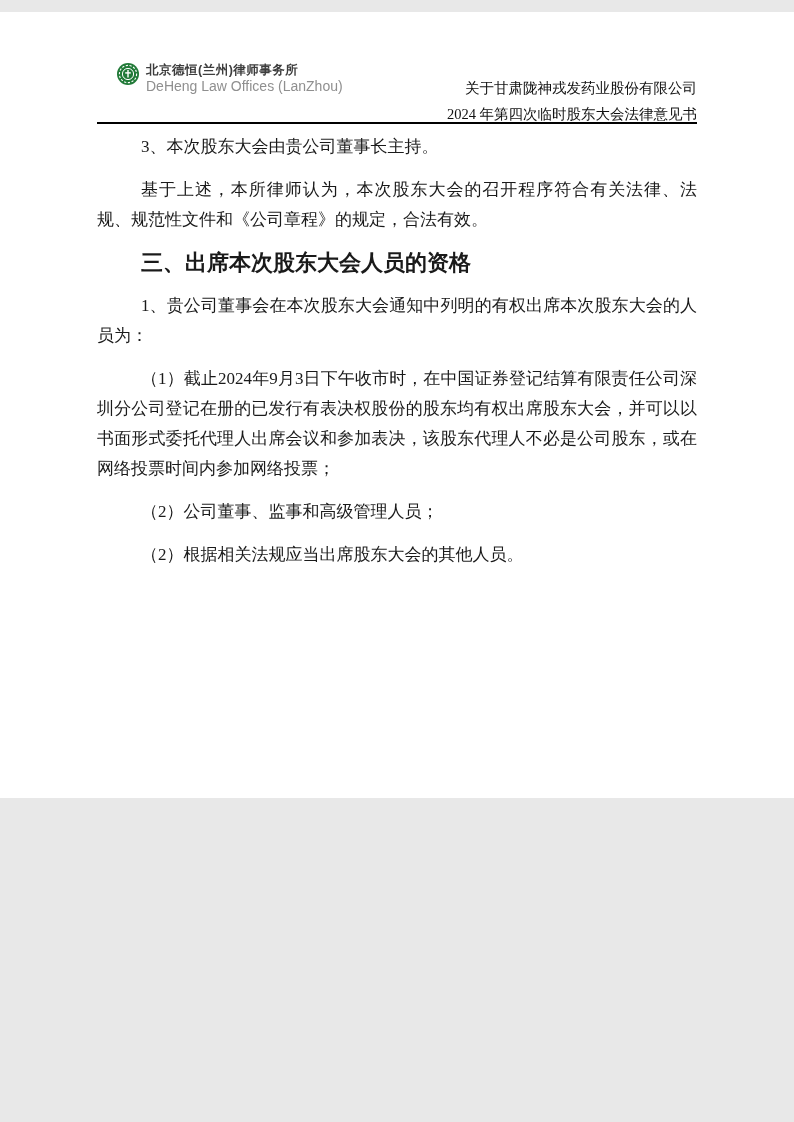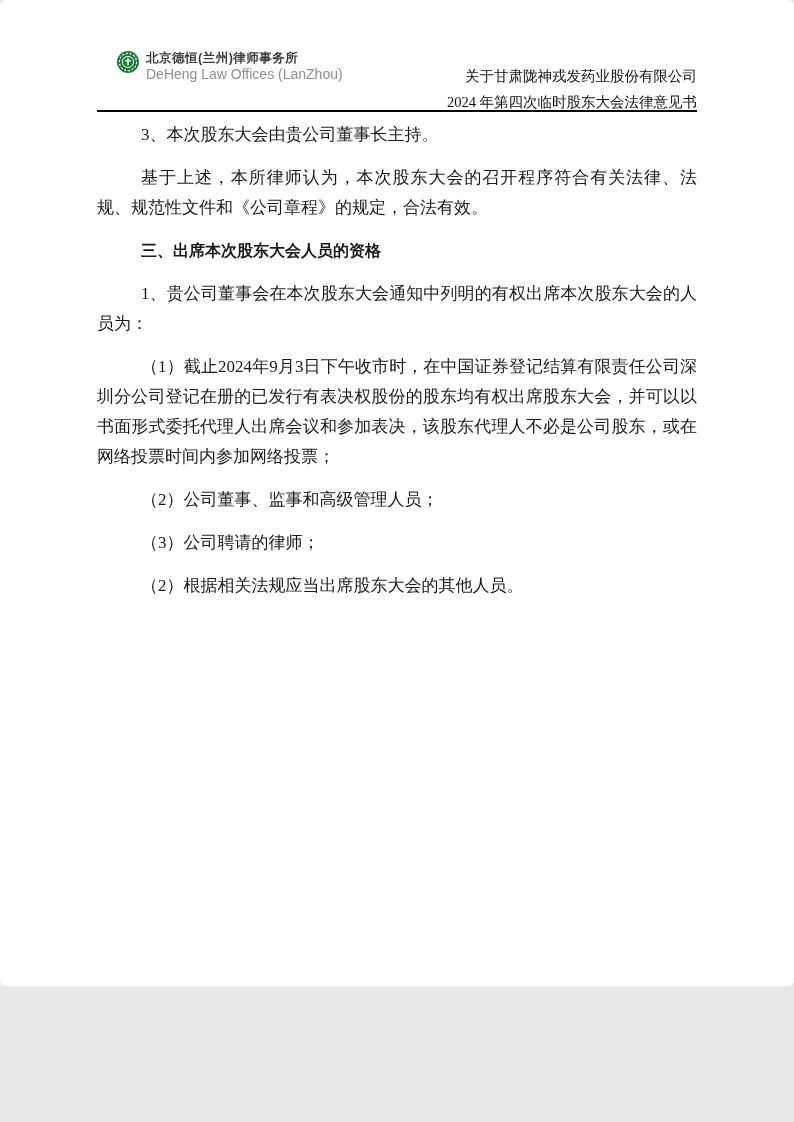--- a/index.html
+++ b/index.html
@@ -1,24 +1,23 @@
 <!DOCTYPE html>
 <html><head>
 <meta charset="utf-8">
 <style>
   html,body{margin:0;padding:0;background:#e8e8e8;}
   .page{
     position:relative;
-    width:794px;height:986px;
-    margin:0 auto;
+    width:794px;height:786px;
+    margin:12px auto;
     background:#ffffff;
     font-family:"Liberation Serif","DejaVu Serif",serif;
     color:#1a1a1a;
     overflow:hidden;
-    border-radius:6px;
   }
   
   .header{position:absolute;left:97px;right:97px;top:50px;height:62px;}
   .brand{position:absolute;left:20px;top:1px;display:flex;align-items:flex-start;gap:7px;}
   .brand-logo{width:22px;height:22px;flex:0 0 auto;}
   .brand-text{display:flex;flex-direction:column;line-height:1.15;}
   .brand-zh{
     font-family:"Liberation Sans","DejaVu Sans",sans-serif;
     font-size:12.5px;font-weight:bold;color:#3d3d3d;letter-spacing:.5px;
   }
@@ -33,21 +32,21 @@
   
   .content{
     position:absolute;left:97px;top:120px;width:600px;
     font-size:17px;line-height:30px;
     text-align:justify;
   }
   .content p{margin:13px 0;}
   .content p:first-child{margin-top:0;}
   .para-indent{text-indent:44px;}
   .section-heading{
-    font-size:16px;font-weight:bold;line-height:30px;
+    font-size:22px;font-weight:bold;line-height:30px;
     margin:46px 0 20px 0;text-indent:44px;text-align:left;
   }
   
   .footer{
     position:absolute;left:0;right:0;top:1029px;
     text-align:center;font-size:14px;color:#1a1a1a;letter-spacing:1px;
   }
 </style>
 </head>
 <body>
@@ -75,21 +74,20 @@
     <div class="header-rule"></div>
   </div>
 
   <div class="content">
     <p class="para-indent">3、本次股东大会由贵公司董事长主持。</p>
     <p class="para-indent">基于上述，本所律师认为，本次股东大会的召开程序符合有关法律、法规、规范性文件和《公司章程》的规定，合法有效。</p>
     <p class="section-heading">三、出席本次股东大会人员的资格</p>
     <p class="para-indent">1、贵公司董事会在本次股东大会通知中列明的有权出席本次股东大会的人员为：</p>
     <p class="para-indent">（1）截止2024年9月3日下午收市时，在中国证券登记结算有限责任公司深圳分公司登记在册的已发行有表决权股份的股东均有权出席股东大会，并可以以书面形式委托代理人出席会议和参加表决，该股东代理人不必是公司股东，或在网络投票时间内参加网络投票；</p>
     <p class="para-indent">（2）公司董事、监事和高级管理人员；</p>
-    <p class="para-indent">（3）公司聘请的律师；</p>
     <p class="para-indent">（2）根据相关法规应当出席股东大会的其他人员。</p>
   </div>
 
   <div class="footer">
     <span>- 3 -</span>
   </div>
 
 </div>
 
 </body></html>

